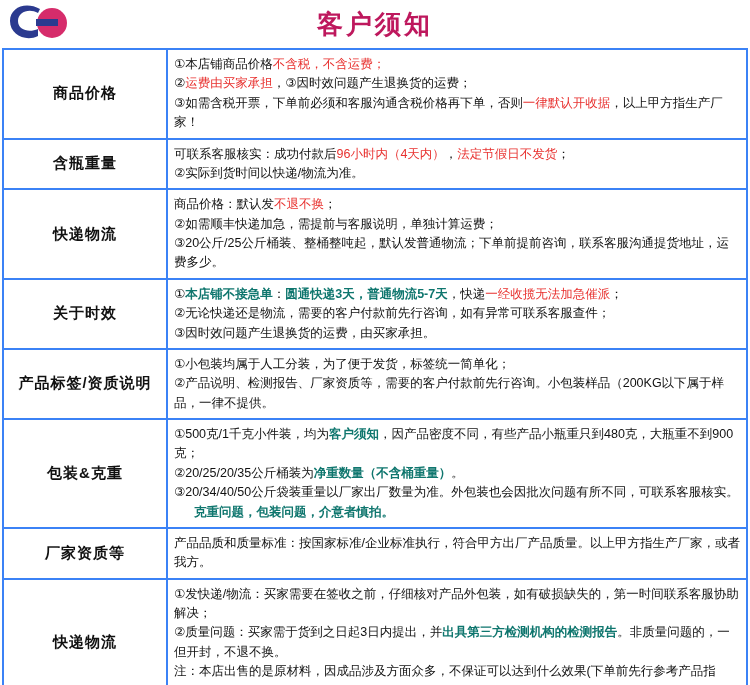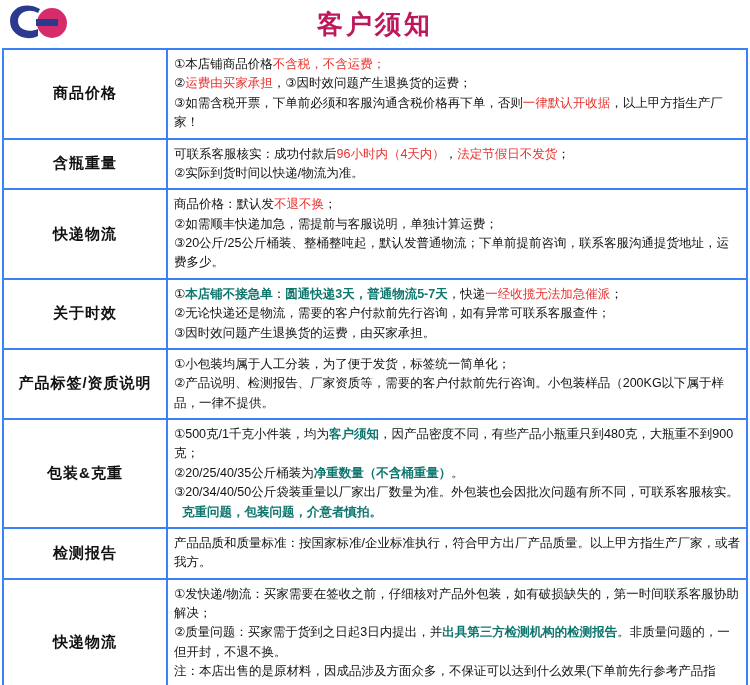--- a/index.html
+++ b/index.html
@@ -134,27 +134,27 @@
           <td class="label">产品标签/资质说明</td>
           <td class="content">
             <p><span>①小包装均属于人工分装，为了便于发货，标签统一简单化；</span></p>
             <p><span>②产品说明、检测报告、厂家资质等，需要的客户付款前先行咨询。小包装样品（200KG以下属于样品，一律不提供。</span></p>
           </td>
         </tr>
         <tr>
           <td class="label">包装&amp;克重</td>
           <td class="content">
             <p><span>①500克/1千克小件装，均为</span><span class="rb">客户须知</span><span>，因产品密度不同，有些产品小瓶重只到480克，大瓶重不到900克；</span></p>
-            <p><span>②20/25/40/35公斤桶装为</span><span class="rb">净重数量（不含桶重量）</span><span>。</span></p>
+            <p><span>②20/25/20/35公斤桶装为</span><span class="rb">净重数量（不含桶重量）</span><span>。</span></p>
             <p><span>③20/34/40/50公斤袋装重量以厂家出厂数量为准。外包装也会因批次问题有所不同，可联系客服核实。</span></p>
-            <p><span class="rb" style="margin-left: 8px;">克重问题，包装问题，介意者慎拍。</span></p>
+            <p><span class="rb" style="margin-left: 20px;">克重问题，包装问题，介意者慎拍。</span></p>
           </td>
         </tr>
         <tr>
-          <td class="label">检测报告</td>
+          <td class="label">厂家资质等</td>
           <td class="content">
             <p><span>产品品质和质量标准：按国家标准/企业标准执行，符合甲方出厂产品质量。以上甲方指生产厂家，或者我方。</span></p>
           </td>
         </tr>
         <tr>
           <td class="label">快递物流</td>
           <td class="content">
             <p><span>①发快递/物流：买家需要在签收之前，仔细核对产品外包装，如有破损缺失的，第一时间联系客服协助解决；</span></p>
             <p><span>②质量问题：买家需于货到之日起3日内提出，并</span><span class="rb">出具第三方检测机构的检测报告</span><span>。非质量问题的，一但开封，不退不换。</span></p>
             <p><span>注：本店出售的是原材料，因成品涉及方面众多，不保证可以达到什么效果(下单前先行参考产品指标)。</span></p>

